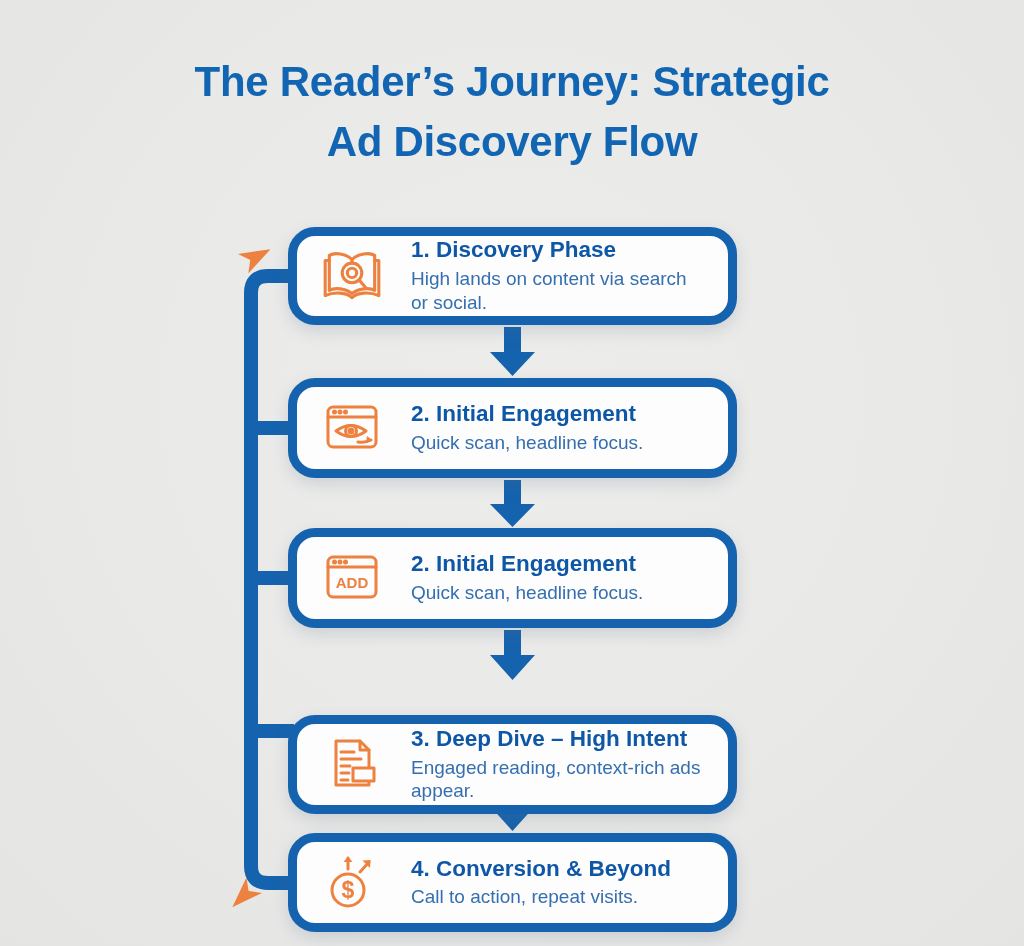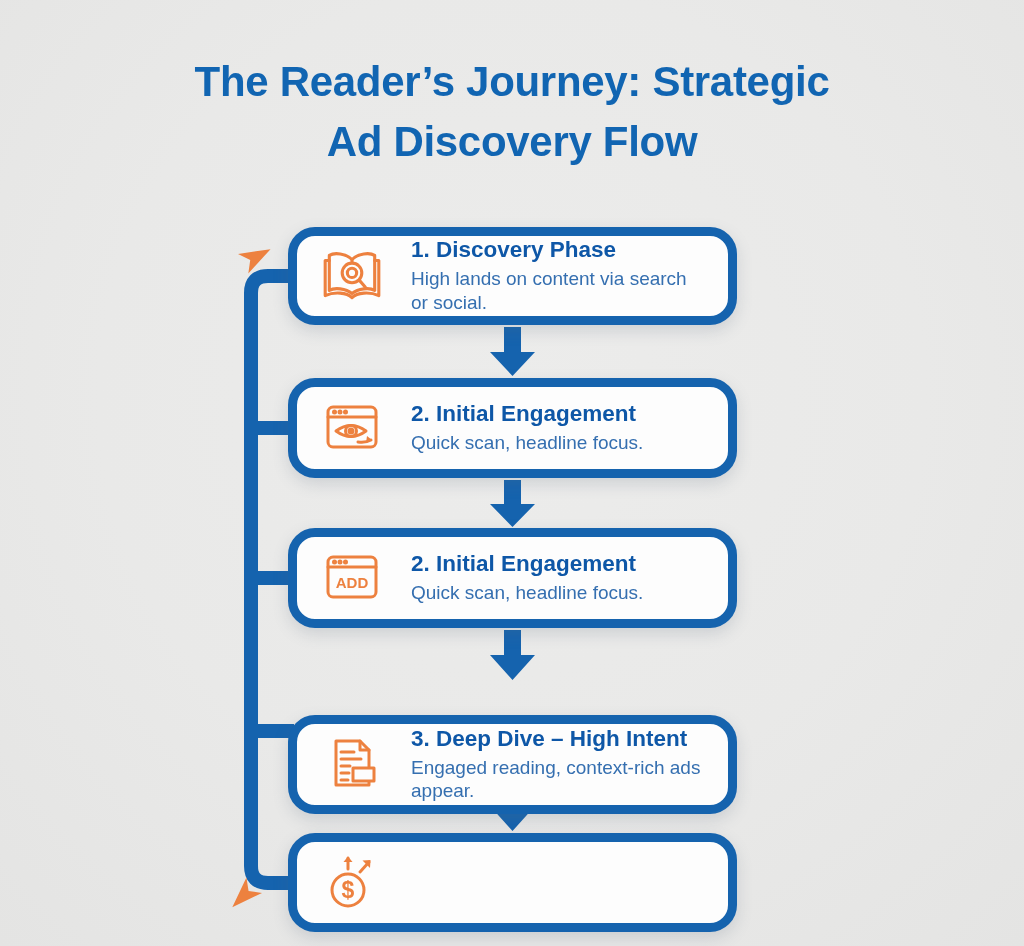--- a/index.html
+++ b/index.html
@@ -141,15 +141,19 @@
     <div class="icon">
       <svg width="64" height="64" viewBox="0 0 64 64" fill="none" stroke="#ed813f" stroke-width="3" stroke-linecap="round" stroke-linejoin="round">
         <circle cx="28" cy="40" r="16"></circle>
         <text x="28" y="48" text-anchor="middle" font-size="23" font-weight="bold" fill="#ed813f" stroke="none">$</text>
         <path d="M28 19 V8"></path>
         <path d="M23.5 12 L28 6.5 L32.5 12" fill="#ed813f" stroke="none"></path>
         <path d="M40 22 L49 12"></path>
         <path d="M42.5 10.5 L50.5 10 L50 18" fill="#ed813f" stroke="none"></path>
       </svg>
     </div>
+    <div class="txt">
+      <div class="step-title">4. Conversion &amp; Beyond</div>
+      <div class="step-desc">Call to action, repeat visits.</div>
+    </div>
   </div>
 
 </div>
 
 </body></html>

